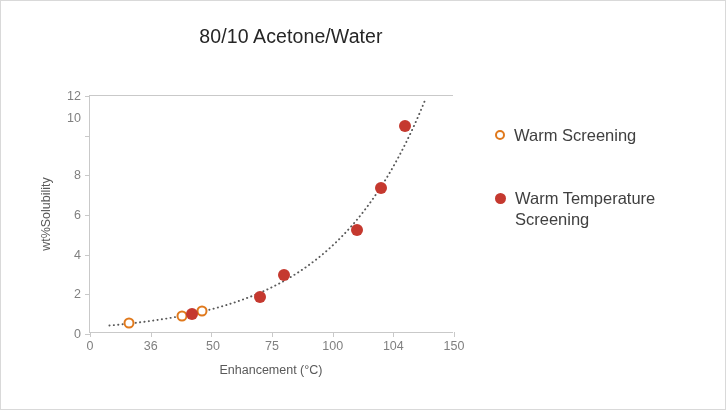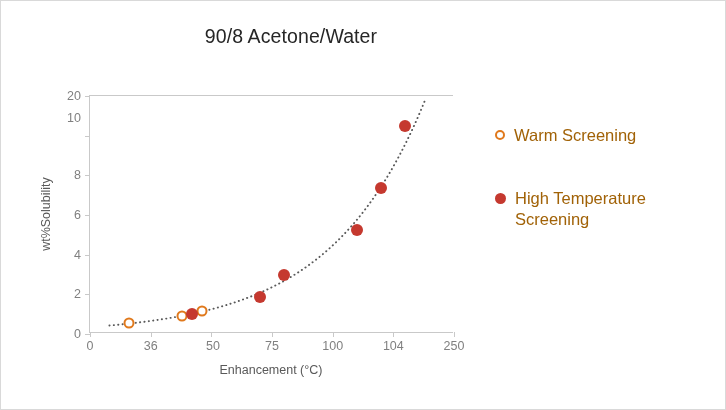--- a/index.html
+++ b/index.html
@@ -128,32 +128,32 @@
     flex:0 0 auto;
     margin-top:5px;
     margin-right:9px;
     border-radius:50%;
     box-sizing:border-box;
   }
   .legend-marker.filled{width:11px;height:11px;background:#c5392f;}
   .legend-marker.open{width:10px;height:10px;background:#fff;border:2.2px solid #e0791c;}
   .legend-label{
     font-size:16.5px;
-    color:#a16207;
+    color:#404040;
     line-height:21px;
     max-width:190px;
   }
 </style>
 </head>
 <body>
 
 <div id="frame">
 
   <div id="title-block">
-    <div>90/8 Acetone/Water</div>
+    <div>80/10 Acetone/Water</div>
   </div>
 
   <div id="ylabel">wt%Solubility</div>
   <div id="xlabel">Enhancement (°C)</div>
 
   <div id="plot">
     <div id="plot-inner">
       <svg id="trend-svg" width="364" height="238" style="position:absolute;left:0;top:0;overflow:visible">
           <path d="M19.41 229.53 L21.38 229.35 L23.36 229.17 L25.33 228.99 L27.30 228.80 L29.27 228.61 L31.24 228.41 L33.21 228.21 L35.19 228.00 L37.16 227.79 L39.13 227.58 L41.10 227.36 L43.07 227.14 L45.05 226.91 L47.02 226.68 L48.99 226.44 L50.96 226.20 L52.93 225.95 L54.90 225.70 L56.88 225.44 L58.85 225.18 L60.82 224.91 L62.79 224.64 L64.76 224.36 L66.73 224.07 L68.70 223.78 L70.68 223.48 L72.65 223.18 L74.62 222.87 L76.59 222.55 L78.56 222.23 L80.53 221.90 L82.51 221.56 L84.48 221.22 L86.45 220.86 L88.42 220.51 L90.39 220.14 L92.36 219.76 L94.34 219.38 L96.31 218.99 L98.28 218.59 L100.25 218.19 L102.22 217.77 L104.20 217.35 L106.17 216.92 L108.14 216.48 L110.11 216.03 L112.08 215.56 L114.05 215.09 L116.02 214.62 L118.00 214.13 L119.97 213.63 L121.94 213.11 L123.91 212.59 L125.88 212.06 L127.86 211.52 L129.83 210.96 L131.80 210.40 L133.77 209.82 L135.74 209.23 L137.71 208.63 L139.69 208.01 L141.66 207.38 L143.63 206.74 L145.60 206.09 L147.57 205.42 L149.54 204.74 L151.52 204.04 L153.49 203.33 L155.46 202.60 L157.43 201.86 L159.40 201.10 L161.37 200.33 L163.34 199.54 L165.32 198.74 L167.29 197.92 L169.26 197.08 L171.23 196.22 L173.20 195.34 L175.18 194.45 L177.15 193.54 L179.12 192.61 L181.09 191.66 L183.06 190.69 L185.03 189.69 L187.01 188.68 L188.98 187.65 L190.95 186.60 L192.92 185.52 L194.89 184.42 L196.86 183.30 L198.84 182.15 L200.81 180.98 L202.78 179.79 L204.75 178.57 L206.72 177.32 L208.69 176.05 L210.66 174.76 L212.64 173.43 L214.61 172.08 L216.58 170.70 L218.55 169.29 L220.52 167.85 L222.49 166.38 L224.47 164.88 L226.44 163.35 L228.41 161.79 L230.38 160.19 L232.35 158.56 L234.33 156.90 L236.30 155.20 L238.27 153.46 L240.24 151.69 L242.21 149.89 L244.18 148.04 L246.16 146.16 L248.13 144.23 L250.10 142.27 L252.07 140.26 L254.04 138.22 L256.01 136.13 L257.99 133.99 L259.96 131.82 L261.93 129.59 L263.90 127.32 L265.87 125.00 L267.84 122.64 L269.81 120.22 L271.79 117.75 L273.76 115.23 L275.73 112.66 L277.70 110.04 L279.67 107.36 L281.65 104.62 L283.62 101.83 L285.59 98.98 L287.56 96.07 L289.53 93.09 L291.50 90.06 L293.48 86.96 L295.45 83.80 L297.42 80.57 L299.39 77.27 L301.36 73.90 L303.33 70.47 L305.31 66.96 L307.28 63.38 L309.25 59.72 L311.22 55.98 L313.19 52.17 L315.16 48.28 L317.13 44.31 L319.11 40.25 L321.08 36.11 L323.05 31.88 L325.02 27.56 L326.99 23.16 L328.97 18.66 L330.94 14.06 L332.91 9.37 L334.88 4.58 " fill="none" stroke="#595959" stroke-width="1.9" stroke-linecap="round" stroke-dasharray="0.2 4.2"></path>
         </svg>
@@ -172,42 +172,42 @@
       <div class="ytick" style="top: 198.333px;">2</div>
       <div class="ytick-mark" style="top: 198.333px;"></div>
       <div class="ytick" style="top: 158.667px;">4</div>
       <div class="ytick-mark" style="top: 158.667px;"></div>
       <div class="ytick" style="top: 119px;">6</div>
       <div class="ytick-mark" style="top: 119px;"></div>
       <div class="ytick" style="top: 79.3333px;">8</div>
       <div class="ytick-mark" style="top: 79.3333px;"></div>
       <div class="ytick" style="top: 22px;">10</div>
       <div class="ytick-mark" style="top: 39.6667px;"></div>
-      <div class="ytick" style="top: 0px;">20</div>
+      <div class="ytick" style="top: 0px;">12</div>
       <div class="ytick-mark" style="top: 0px;"></div>
       <div class="xtick" style="left: 0px;">0</div>
       <div class="xtick-mark" style="left: 0px;"></div>
       <div class="xtick" style="left: 60.6667px;">36</div>
       <div class="xtick-mark" style="left: 60.6667px;"></div>
       <div class="xtick" style="left: 123px;">50</div>
       <div class="xtick-mark" style="left: 121.333px;"></div>
       <div class="xtick" style="left: 182px;">75</div>
       <div class="xtick-mark" style="left: 182px;"></div>
       <div class="xtick" style="left: 242.667px;">100</div>
       <div class="xtick-mark" style="left: 242.667px;"></div>
       <div class="xtick" style="left: 303.333px;">104</div>
       <div class="xtick-mark" style="left: 303.333px;"></div>
-      <div class="xtick" style="left: 364px;">250</div>
+      <div class="xtick" style="left: 364px;">150</div>
       <div class="xtick-mark" style="left: 364px;"></div>
     </div>
 
   <div id="legend">
     <div class="legend-row">
       <span class="legend-marker open"></span>
       <span class="legend-label">Warm Screening</span>
     </div>
     <div class="legend-row">
       <span class="legend-marker filled"></span>
-      <span class="legend-label">High Temperature Screening</span>
+      <span class="legend-label">Warm Temperature Screening</span>
     </div>
   </div>
 
 </div>
 
 </body></html>

